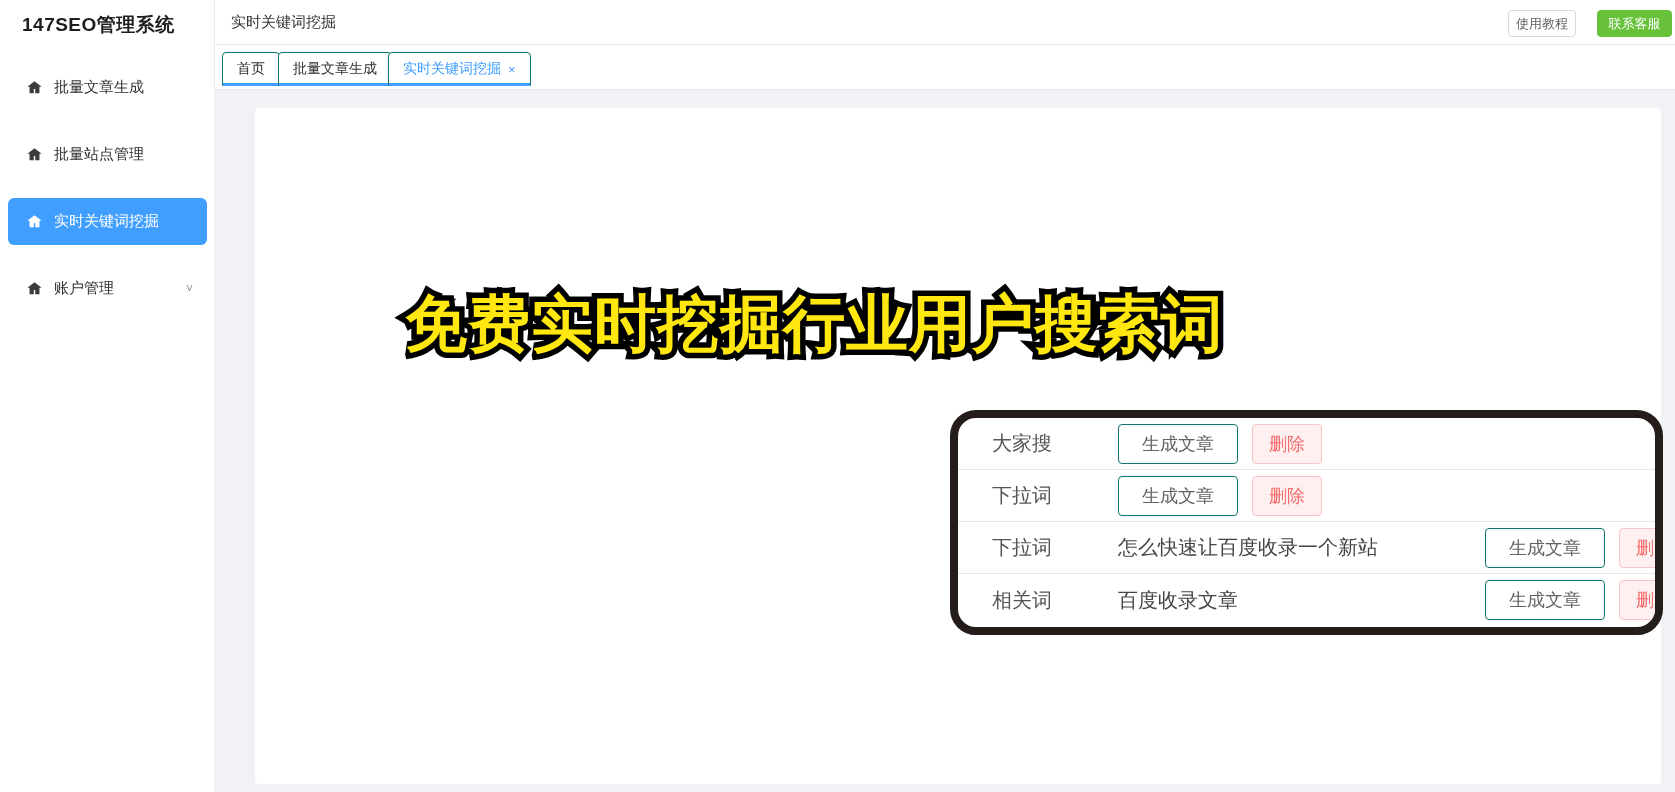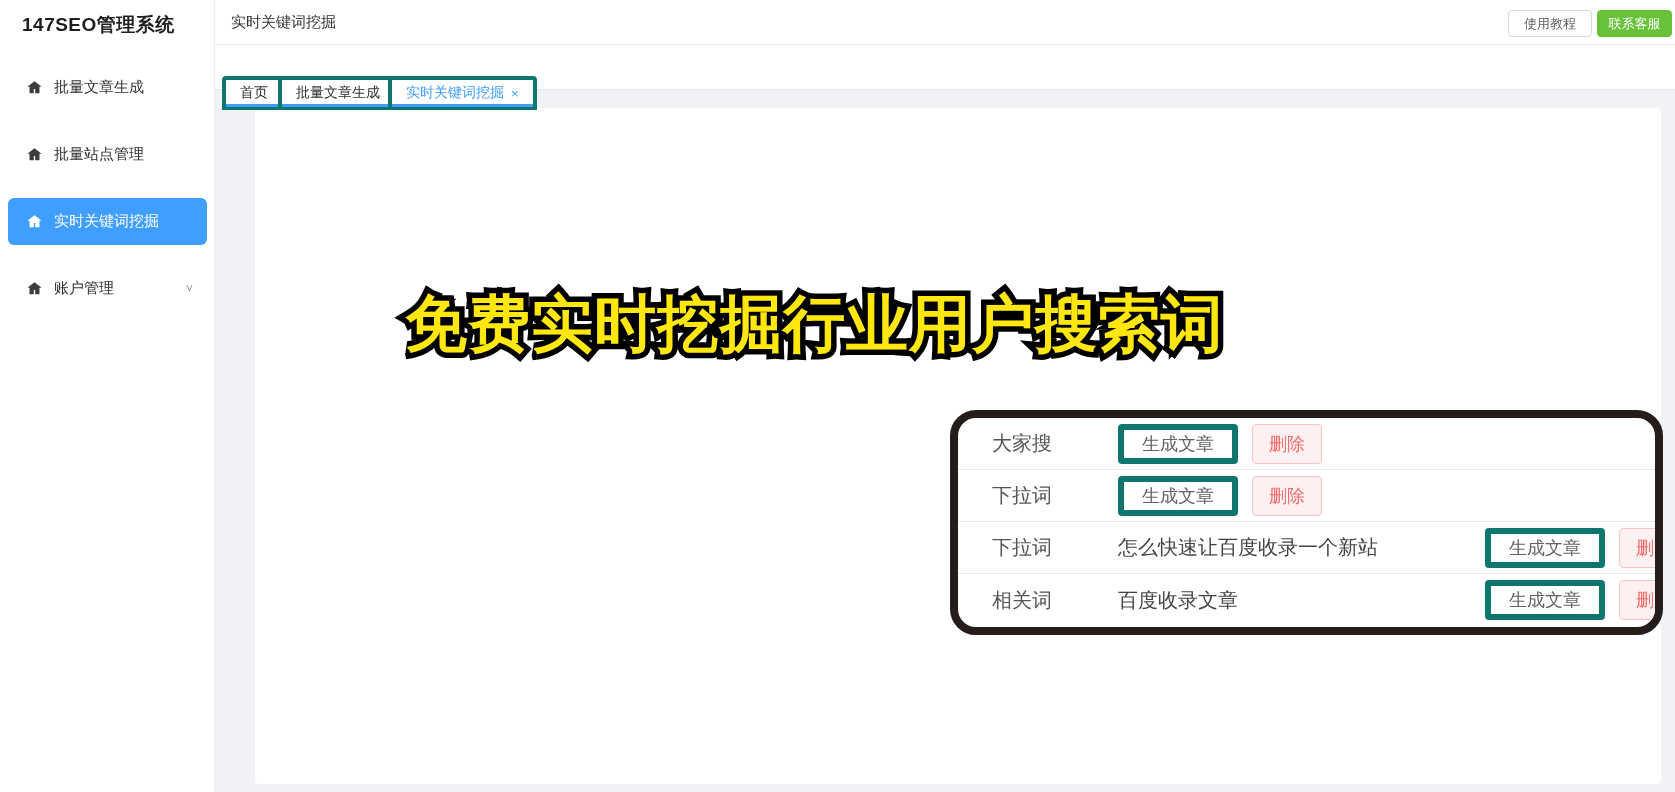--- a/index.html
+++ b/index.html
@@ -15,40 +15,40 @@
   .nav-item.active { background:#409EFF; color:#fff; }
   .nav-item.active svg { fill:#fff; }
   .nav-chevron { position:absolute; right:14px; color:#909399; font-size:12px; }
 
   
   .topbar { position:absolute; left:215px; top:0; width:1460px; height:45px; background:#fff; border-bottom:1px solid #e8e8e8; z-index:4; }
   .topbar-title { position:absolute; left:16px; top:13px; font-size:15px; color:#333; }
   .btn { display:inline-flex; align-items:center; justify-content:center; border-radius:4px; font-size:13px; cursor:pointer; }
   .btn-plain { background:#fff; border:1px solid #d9d9d9; color:#606266; }
   .btn-green { background:#67C23A; border:1px solid #67C23A; color:#fff; }
-  .tutorial-btn { position:absolute; left:1293px; top:10px; width:84px; height:27px; }
+  .tutorial-btn { position:absolute; left:1293px; top:10px; width:68px; height:27px; }
   .contact-btn { position:absolute; left:1382px; top:10px; width:75px; height:27px; }
 
   
   .tabbar { position:absolute; left:215px; top:45px; width:1460px; height:45px; background:#fff; border-bottom:1px solid #e4e7ed; z-index:4; }
-  .tab { position:absolute; top:7px; height:34px; background:#fff; border:4px solid #0f766e; border-radius:4px 4px 0 0; display:flex; align-items:center; padding:12px 14px; font-size:14px; color:#303133; cursor:pointer;margin-top:24px; }
+  .tab { position:absolute; top:7px; height:34px; background:#fff; border:1px solid #0f766e; border-radius:4px 4px 0 0; display:flex; align-items:center; padding:12px 14px; font-size:14px; color:#303133; cursor:pointer; }
   .tab::after { content:""; position:absolute; left:0; right:0; bottom:-1px; height:3px; background:#409EFF; }
   .tab.active { color:#409EFF; }
   .tab-close { margin-left:7px; font-size:13px; color:#409EFF; }
 
   
   .card { position:absolute; left:255px; top:108px; width:1406px; height:676px; background:#fff; border-radius:4px; z-index:1; }
 
   
   .abs { position:absolute; }
   .bold15 { font-size:15px; font-weight:bold; color:#303133; }
   .col-head { font-size:14px; color:#909399; }
   .btn-blue { background:#409EFF; border:1px solid #409EFF; color:#fff; }
   .btn-del { background:#fef0f0; border:1px solid #fbc4c4; color:#f56c6c; }
-  .btn-ghost { background:#fff; border:6px solid #0f766e; color:#606266; }
+  .btn-ghost { background:#fff; border:1px solid #0f766e; color:#606266; }
 
   .task-table { position:absolute; left:268px; top:211px; width:797px; }
   .task-row { position:relative; border-bottom:1px solid #ebeef5; }
   .task-row.hl { background:#ecf5ff; }
   .cell-no { position:absolute; left:31px; top:50%; transform:translateY(-50%); font-size:14px; color:#606266; }
   .cell-title { position:absolute; left:65px; top:50%; transform:translateY(-50%); width:214px; }
   .cell-title .t1 { font-size:15px; font-weight:bold; color:#303133; line-height:21px; }
   .cell-title .t2 { font-size:14px; color:#606266; margin-top:7px; }
   .cell-status { position:absolute; left:284px; top:50%; transform:translateY(-50%); font-size:14px; color:#606266; }
   .cell-count { position:absolute; left:395px; top:50%; transform:translateY(-50%); font-size:14px; color:#606266; }

